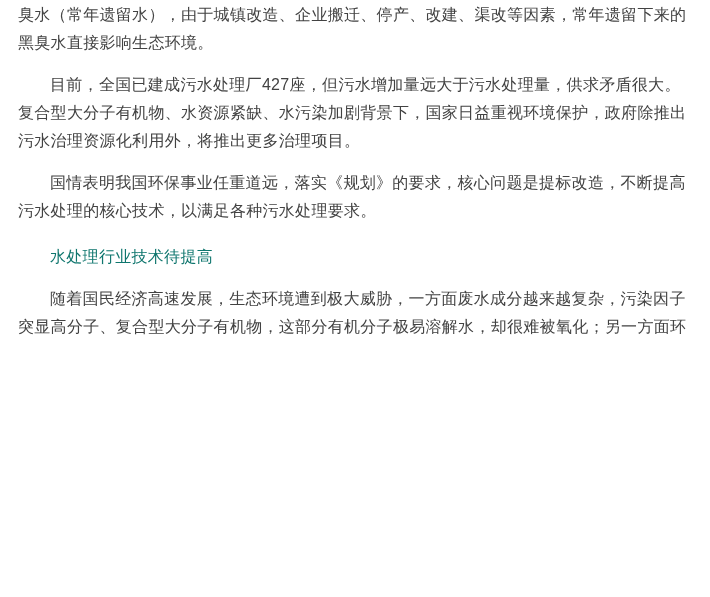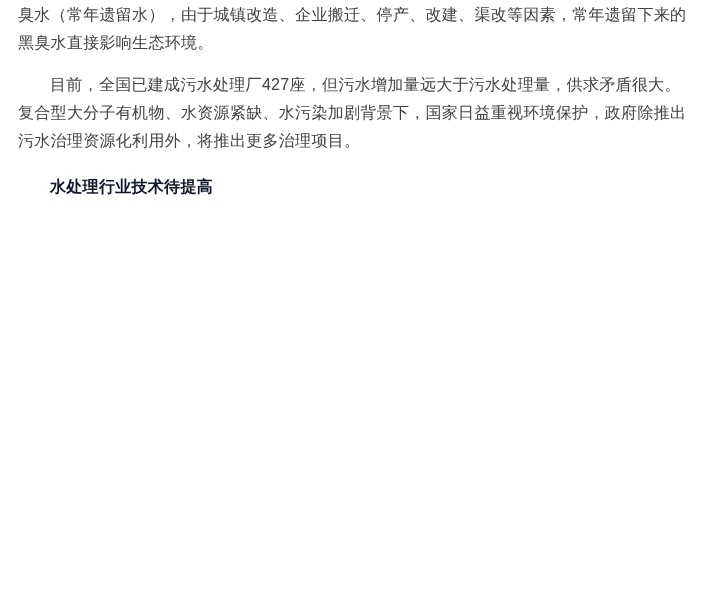--- a/index.html
+++ b/index.html
@@ -23,34 +23,36 @@
     }
     .para {
       text-indent: 2em;
       margin: 0 0 14px 0;
       word-break: break-all;
     }
     .para.no-indent {
       text-indent: 0;
     }
     .section-heading {
-      font-weight: bold;
-      color: #0f172a;
+      font-weight: normal;
+      color: #0f766e;
       text-indent: 2em;
       margin: 18px 0 14px 0;
       font-size: 16px;
       line-height: 28px;
     }
   </style>
 </head>
 <body>
 
 <div class="article">
   <p class="para no-indent">臭水（常年遗留水），由于城镇改造、企业搬迁、停产、改建、渠改等因素，常年遗留下来的黑臭水直接影响生态环境。</p>
 
 
   <p class="para">目前，全国已建成污水处理厂427座，但污水增加量远大于污水处理量，供求矛盾很大。复合型大分子有机物、水资源紧缺、水污染加剧背景下，国家日益重视环境保护，政府除推出污水治理资源化利用外，将推出更多治理项目。</p>
 
 
+  <p class="para">国情表明我国环保事业任重道远，落实《规划》的要求，核心问题是提标改造，不断提高污水处理的核心技术，以满足各种污水处理要求。</p>
 
   <h3 class="section-heading">水处理行业技术待提高</h3>
 
+  <p class="para">随着国民经济高速发展，生态环境遭到极大威胁，一方面废水成分越来越复杂，污染因子突显高分子、复合型大分子有机物，这部分有机分子极易溶解水，却很难被氧化；另一方面环</p>
 </div>
 
 </body></html>

